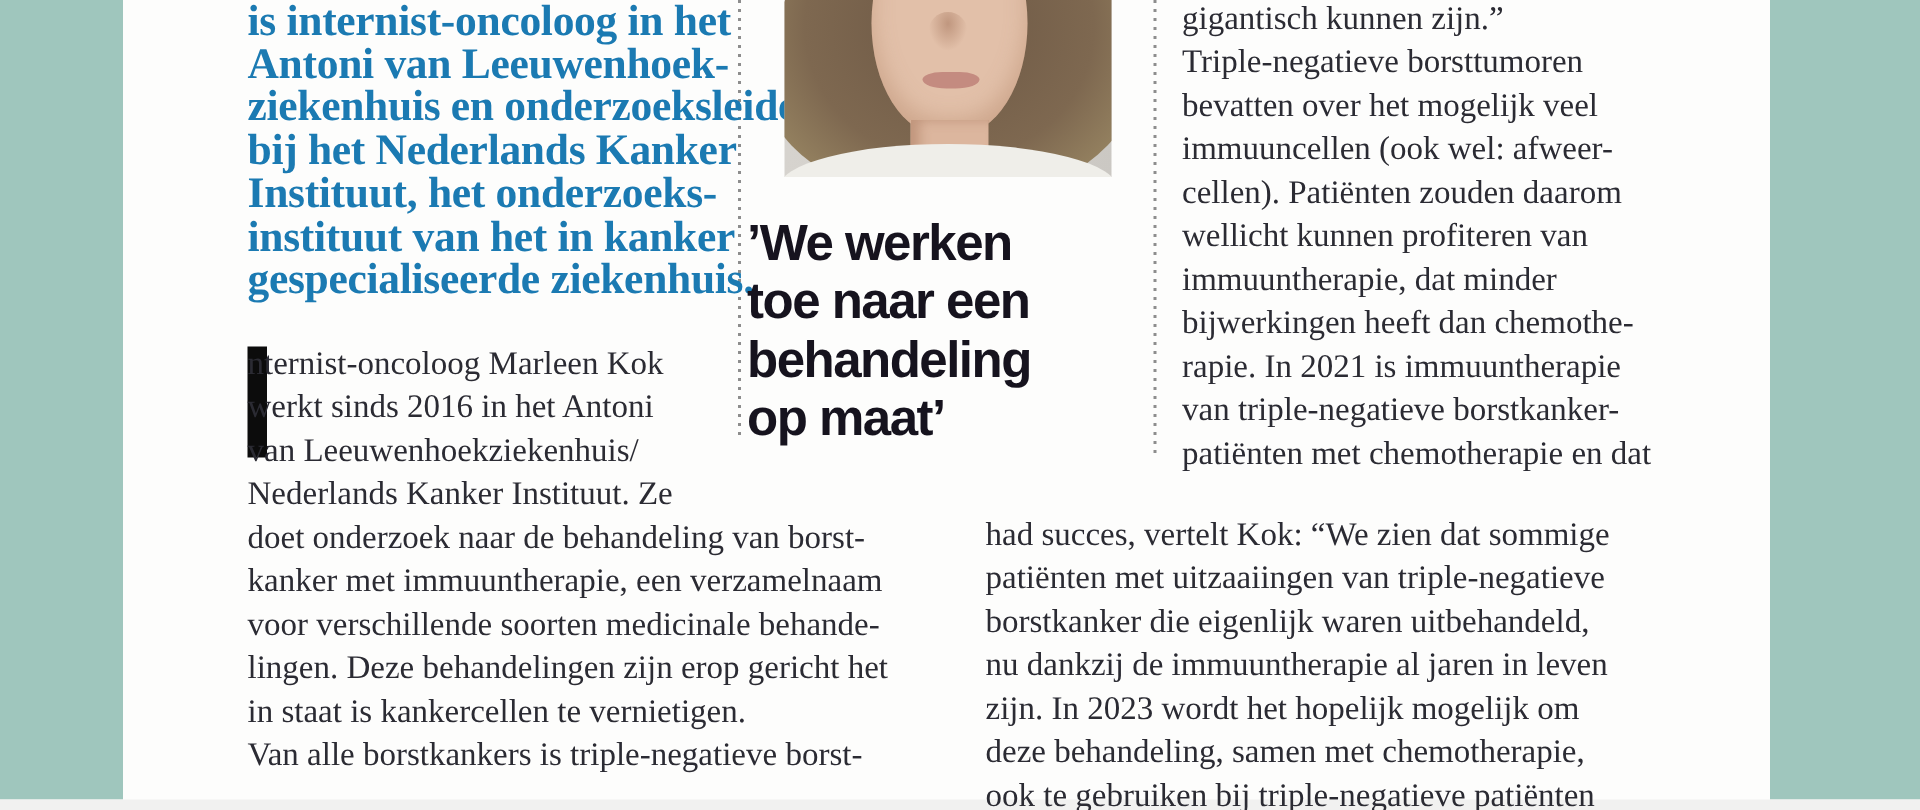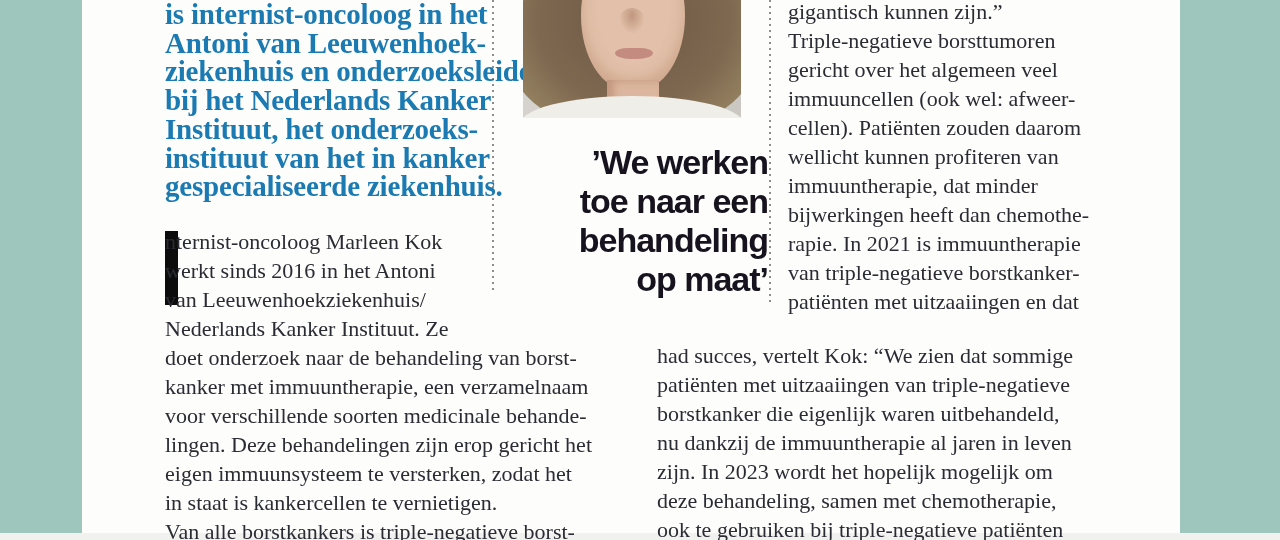--- a/index.html
+++ b/index.html
@@ -26,21 +26,21 @@
   .body-col{position:absolute; color:#2b2b33; font-size:22px; line-height:29px;}
   .body-col div{white-space:nowrap;}
   .left-body{left:165px; top:227px;}
   .left-body .indent{}
   .right-narrow{left:788px; top:-3px;}
   .right-wide{left:657px; top:341px;}
 
   .drop-cap{position:absolute; left:165px; top:231px; width:13px; height:74px; background:#0c0c0c;}
 
   .pull-quote{position:absolute; left:498px; top:143px; width:270px;
-    text-align:right; color:#16131e;
+    text-align:left; color:#16131e;
     font-family:"Liberation Sans", sans-serif; font-weight:800;
     font-size:34px; line-height:39px; letter-spacing:-1px;}
   .pull-quote div{white-space:nowrap;}
 
   
   .photo{position:absolute; left:523px; top:0; width:218px; height:118px; overflow:hidden;
     background:linear-gradient(100deg,#d7d4cf 0%,#cbc8c3 100%);}
   .photo *{position:absolute;}
   .hair{left:-14px; top:-58px; width:248px; height:190px;
     background:radial-gradient(ellipse at 50% 40%, #6d5845 0%, #7e6850 55%, #93805f 78%, #a18e6d 100%);
@@ -83,21 +83,20 @@
   <div class="drop-cap"></div>
   <div class="body-col left-body">
     <div class="indent">nternist-oncoloog Marleen Kok</div>
     <div class="indent">werkt sinds 2016 in het Antoni</div>
     <div class="indent">van Leeuwenhoekziekenhuis/</div>
     <div>Nederlands Kanker Instituut. Ze</div>
     <div>doet onderzoek naar de behandeling van borst-</div>
     <div>kanker met immuuntherapie, een verzamelnaam</div>
     <div>voor verschillende soorten medicinale behande-</div>
     <div>lingen. Deze behandelingen zijn erop gericht het</div>
-    <div>eigen immuunsysteem te versterken, zodat het</div>
     <div>in staat is kankercellen te vernietigen.</div>
     <div>Van alle borstkankers is triple-negatieve borst-</div>
   </div>
 
   <div class="photo">
     <div class="hair"></div>
     <div class="face"></div>
     <div class="nose-shadow"></div>
     <div class="lips"></div>
     <div class="neck"></div>
@@ -107,29 +106,29 @@
   <div class="pull-quote">
     <div>’We werken</div>
     <div>toe naar een</div>
     <div>behandeling</div>
     <div>op maat’</div>
   </div>
 
   <div class="body-col right-narrow">
     <div>gigantisch kunnen zijn.”</div>
     <div>Triple-negatieve borsttumoren</div>
-    <div>gericht over het algemeen veel</div>
+    <div>bevatten over het mogelijk veel</div>
     <div>immuuncellen (ook wel: afweer-</div>
     <div>cellen). Patiënten zouden daarom</div>
     <div>wellicht kunnen profiteren van</div>
     <div>immuuntherapie, dat minder</div>
     <div>bijwerkingen heeft dan chemothe-</div>
     <div>rapie. In 2021 is immuuntherapie</div>
     <div>van triple-negatieve borstkanker-</div>
-    <div>patiënten met uitzaaiingen en dat</div>
+    <div>patiënten met chemotherapie en dat</div>
   </div>
 
   <div class="body-col right-wide">
     <div>had succes, vertelt Kok: “We zien dat sommige</div>
     <div>patiënten met uitzaaiingen van triple-negatieve</div>
     <div>borstkanker die eigenlijk waren uitbehandeld,</div>
     <div>nu dankzij de immuuntherapie al jaren in leven</div>
     <div>zijn. In 2023 wordt het hopelijk mogelijk om</div>
     <div>deze behandeling, samen met chemotherapie,</div>
     <div>ook te gebruiken bij triple-negatieve patiënten</div>

